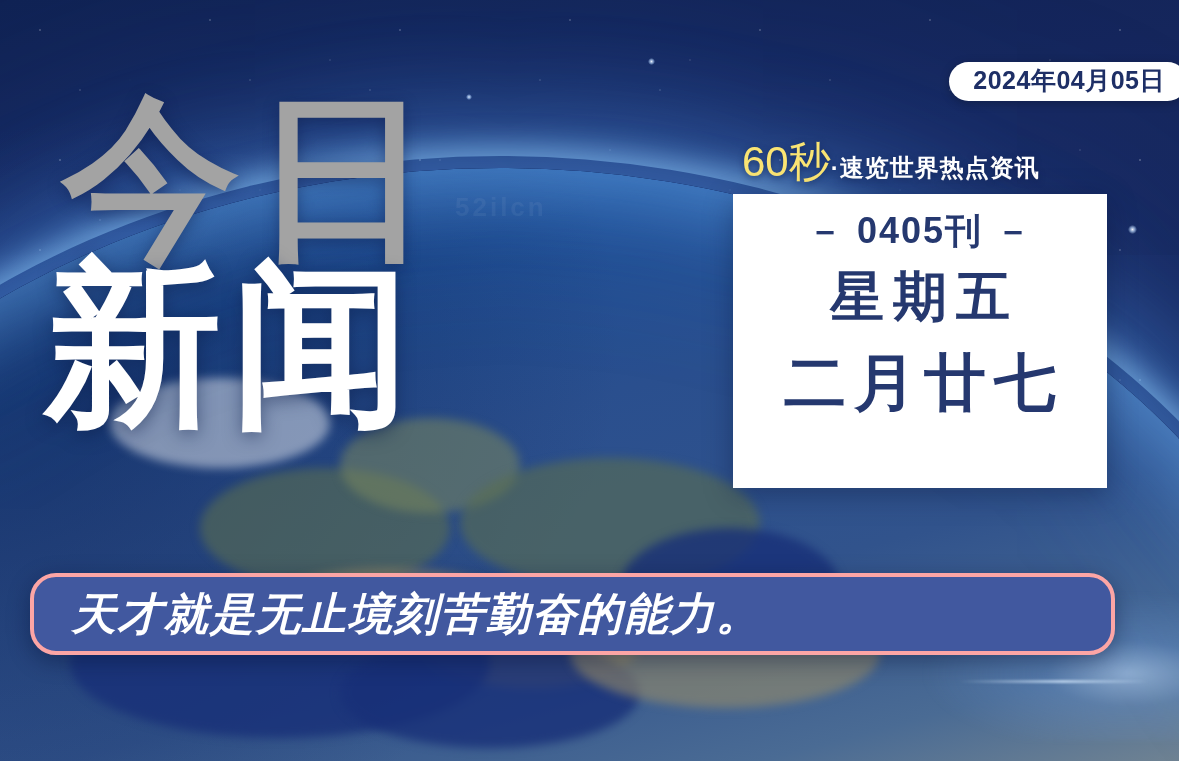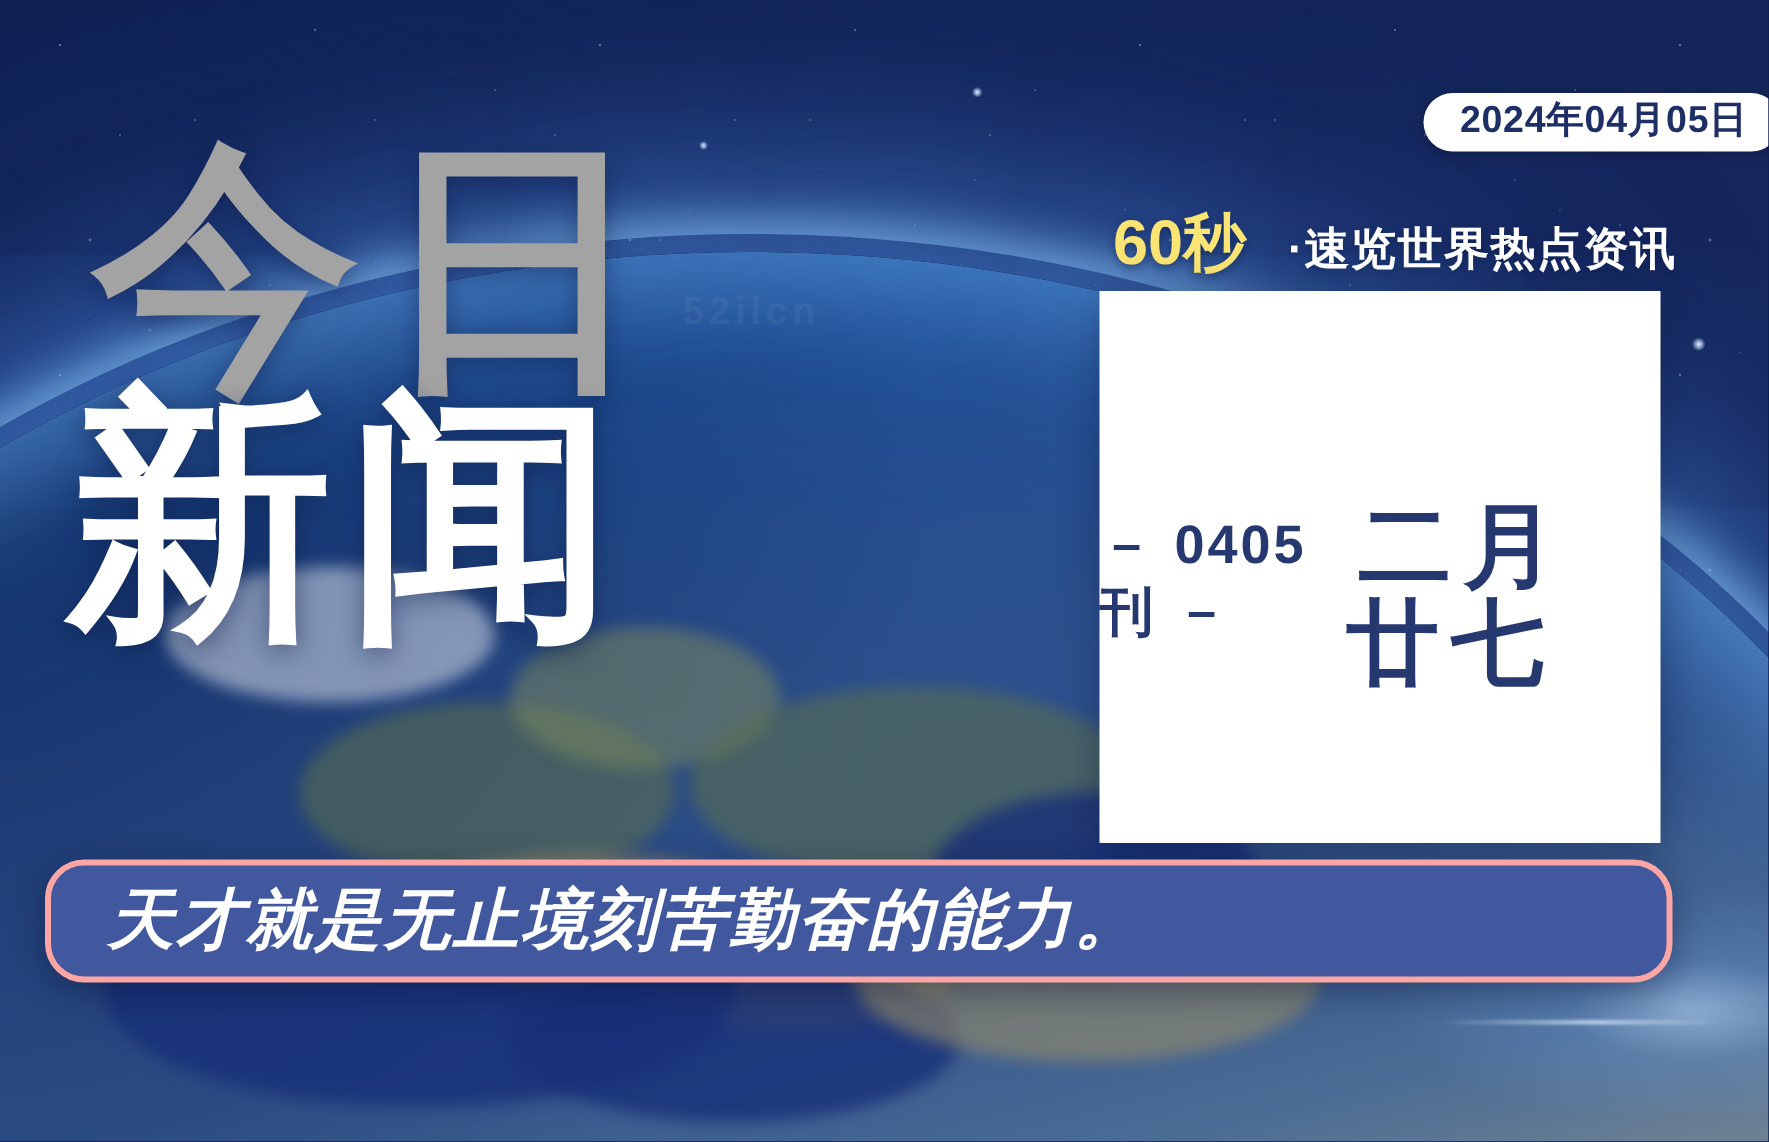--- a/index.html
+++ b/index.html
@@ -161,36 +161,35 @@
     text-shadow:0 4px 18px rgba(10,25,70,.5);
   }
 
   
   .tagline{
     position:absolute; left:742px; top:141px;
     white-space:nowrap;
     line-height:1;
   }
   .tagline .sec{
-    font-size:42px; font-weight:700; color:#fae473;
+    font-size:42px; font-weight:400; color:#fae473;
     text-shadow:0 2px 6px rgba(10,25,70,.5);
     text-align:center;
   }
   .tagline .rest{
-    font-size:30px; font-weight:700; color:#ffffff;
+    font-size:24px; font-weight:700; color:#ffffff;
     letter-spacing:1px;
     text-shadow:0 2px 6px rgba(10,25,70,.5);
-    margin-left:28px;
   }
 
   .white-card{
     position:absolute; left:733px; top:194px;
-    width:374px; height:368px;
+    width:374px; height:294px;
     background:#ffffff;
-    display:flex; flex-direction:row;
+    display:flex; flex-direction:column;
     align-items:center; justify-content:flex-start;
     padding-top:14px;
     box-shadow:0 6px 26px rgba(5,15,50,.35);
   }
   .issue{
     font-size:36px; font-weight:700; color:#25386f;
     letter-spacing:2px; line-height:1.25;
   }
   .weekday{
     font-size:54px; font-weight:700; color:#25386f;
@@ -274,20 +273,21 @@
     <div class="title-top">今日</div>
     <div class="title-bottom">新闻</div>
   </div>
 
   <div class="tagline">
     <span class="sec">60秒</span><span class="rest">·速览世界热点资讯</span>
   </div>
 
   <div class="white-card">
     <div class="issue">－ 0405刊 －</div>
+    <div class="weekday">星期五</div>
     <div class="lunar">二月廿七</div>
   </div>
 
   <div class="quote-bar">
     <div class="quote-text">天才就是无止境刻苦勤奋的能力。</div>
   </div>
 
 </div>
 
 </body></html>

